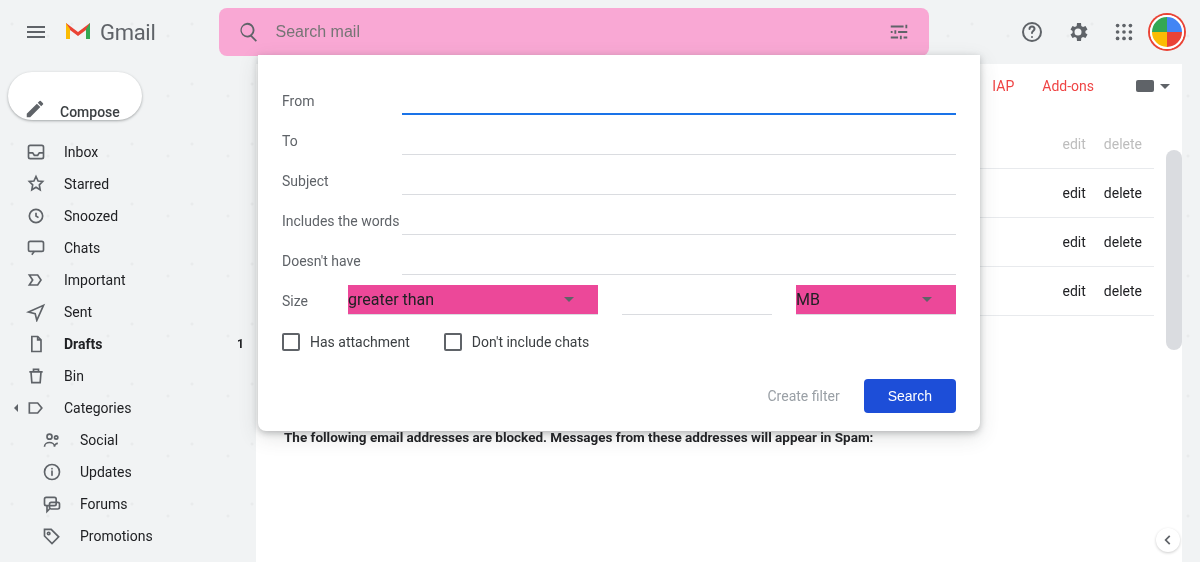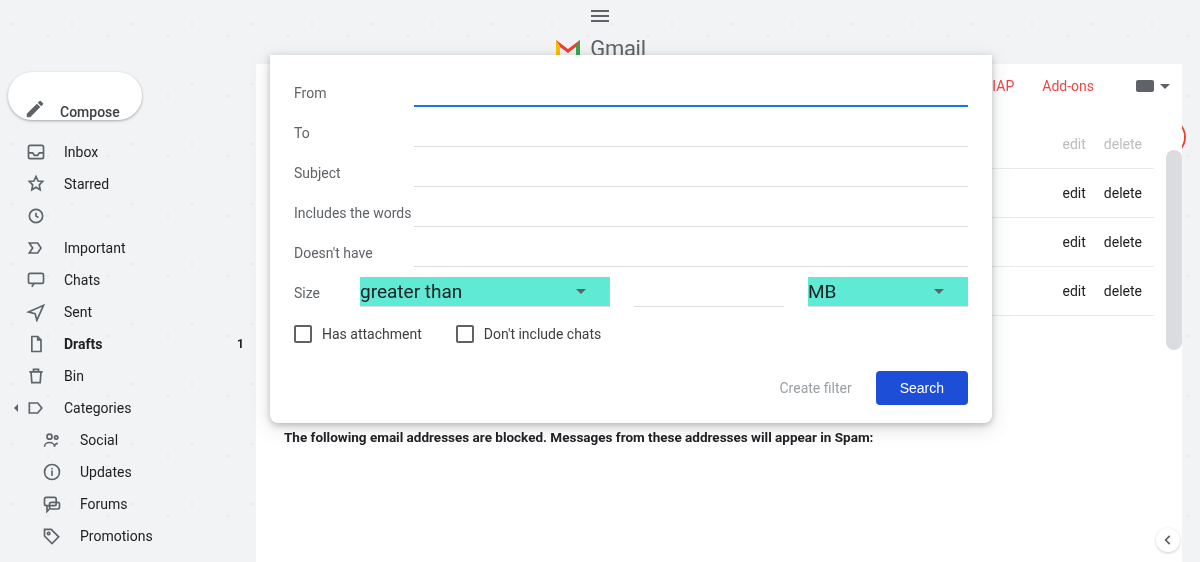--- a/index.html
+++ b/index.html
@@ -12,21 +12,21 @@
     background:
       radial-gradient(circle at 20% 40%, rgba(0,0,0,.03) 1px, transparent 2px),
       radial-gradient(circle at 80% 60%, rgba(0,0,0,.03) 1px, transparent 2px);
     background-size: 60px 60px;
     pointer-events: none;
   }
 
   
   .header {
     position: absolute; top:0; left:0; right:0; height:64px;
-    display:flex; align-items:center; padding:4px 16px; gap:8px;flex-direction:column;
+    display:flex; align-items:center; padding:4px 16px; gap:8px;
   }
   .hamburger { width:48px; height:48px; display:flex; align-items:center; justify-content:center; border-radius:50%; cursor:pointer; }
   .brand { display:flex; align-items:center; gap:8px; cursor:pointer; }
   .brand-name { font-size:22px; color:#5f6368; letter-spacing:-.3px; }
   .search-wrap {
     margin-left:56px; width:710px; height:48px;
     background:#f9a8d4; border-radius:8px;
     display:flex; align-items:center; padding:0 10px;
     position:relative;
   }
@@ -79,33 +79,33 @@
   .small-btn {
     border:1px solid #dadce0; background:#fff; color:#5f6368;
     padding:4px 12px; border-radius:4px; font-size:13px; cursor:pointer;
   }
   .center-links { text-align:center; padding:18px 0; }
   .center-links a { color:#1a73e8; margin:0 10px; cursor:pointer;}
   .blocked-hdr { font-weight:700; font-size:13.5px; }
 
   
   .adv-panel {
-    position:absolute; top:55px; left:270px; width:722px;
+    position:absolute; top:55px; left:258px; width:722px;
     background:#fff; border-radius:0 0 8px 8px;
     box-shadow:0 2px 6px rgba(60,64,67,.3), 0 6px 20px rgba(60,64,67,.15);
-    padding:12px 24px 18px 24px; z-index:20;
+    padding:20px 24px 18px 24px; z-index:20;
   }
   .adv-row { display:flex; align-items:flex-end; min-height:40px; }
   .adv-label { width:120px; color:#5f6368; font-size:14px; padding-bottom:6px;}
   .adv-field { flex:1; border:none; border-bottom:1px solid #dadce0; height:30px; font-size:14px; outline:none; padding:2px 0; }
   .adv-field.focused { border-bottom:2px solid #1a73e8; }
   .adv-size { display:flex; align-items:flex-end; gap:24px; }
   .adv-select {
     border:none; border-bottom:1px solid #dadce0; height:30px;
-    font-size:19px; background:#5eead4; padding-right:24px; min-width:160px;
+    font-size:16px; background:#ec4899; padding-right:24px; min-width:160px;
     position:relative; display:flex; align-items:center; cursor:pointer;
     justify-content:space-between;
   }
   .caret-down {
     width:0;height:0;border:5px solid transparent;border-top-color:#5f6368; margin-top:5px;
   }
   .checks { display:flex; align-items:center; gap:34px; margin-top:18px; }
   .chk { display:flex; align-items:center; gap:10px; color:#3c4043; font-size:14px; cursor:pointer;}
   .chk-box { width:18px; height:18px; border:2px solid #5f6368; border-radius:2px; }
   .adv-actions { display:flex; justify-content:flex-end; align-items:center; gap:24px; margin-top:28px;}
@@ -215,37 +215,38 @@
       </span>
     <span class="label">Starred</span>
   </div>
   <div class="nav-item">
     <span class="nav-icon">
         <svg width="20" height="20" viewBox="0 0 24 24" fill="none" stroke="#5f6368" stroke-width="2">
           <circle cx="12" cy="12" r="8"></circle>
           <path d="M12 8v4l3 2"></path>
         </svg>
       </span>
-  </div>
-  <div class="nav-item">
-    <span class="nav-icon">
-        <svg width="20" height="20" viewBox="0 0 24 24" fill="none" stroke="#5f6368" stroke-width="2">
-          <path d="M4 6h10l4 6-4 6H4l4-6z"></path>
-        </svg>
-      </span>
-    <span class="label">Important</span>
+    <span class="label">Snoozed</span>
   </div>
   <div class="nav-item">
     <span class="nav-icon">
         <svg width="20" height="20" viewBox="0 0 24 24" fill="none" stroke="#5f6368" stroke-width="2">
           <rect x="3" y="4" width="18" height="12" rx="2"></rect>
           <path d="M7 20l3-4"></path>
         </svg>
       </span>
     <span class="label">Chats</span>
+  </div>
+  <div class="nav-item">
+    <span class="nav-icon">
+        <svg width="20" height="20" viewBox="0 0 24 24" fill="none" stroke="#5f6368" stroke-width="2">
+          <path d="M4 6h10l4 6-4 6H4l4-6z"></path>
+        </svg>
+      </span>
+    <span class="label">Important</span>
   </div>
   <div class="nav-item">
     <span class="nav-icon">
         <svg width="20" height="20" viewBox="0 0 24 24" fill="none" stroke="#5f6368" stroke-width="2">
           <path d="M3 12l18-8-8 18-2-8z"></path>
         </svg>
       </span>
     <span class="label">Sent</span>
   </div>
   <div class="nav-item bold">

